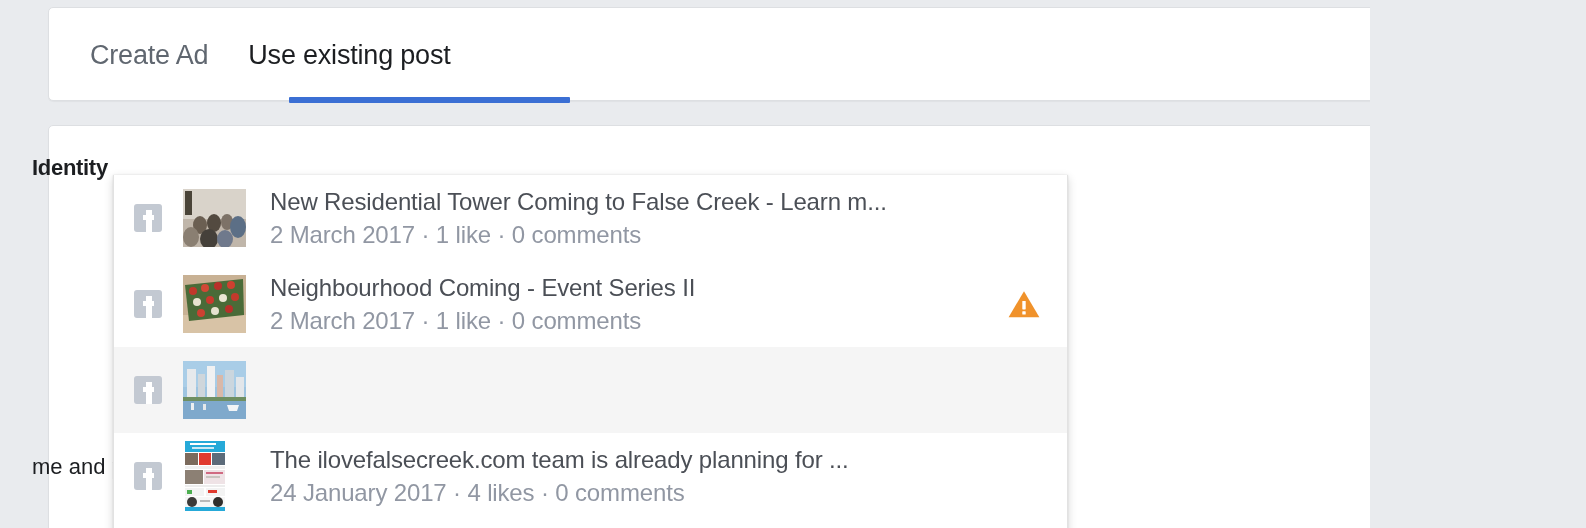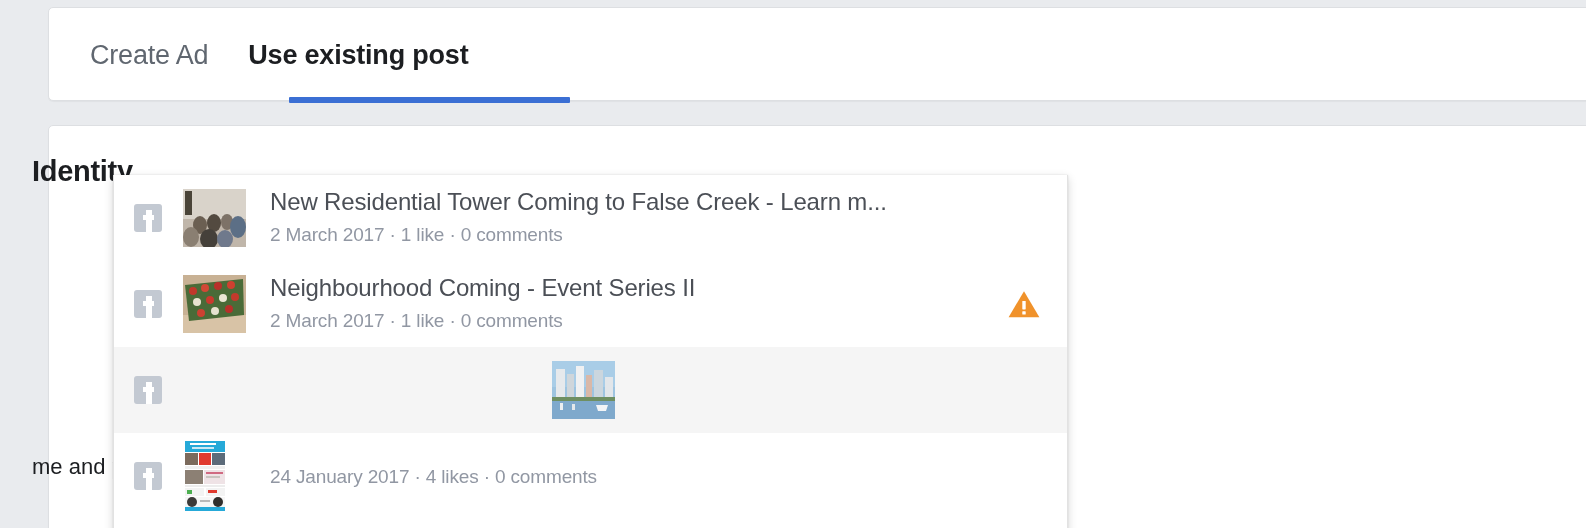--- a/index.html
+++ b/index.html
@@ -9,21 +9,21 @@
     width: 1586px;
     height: 528px;
     overflow: hidden;
     background: #e9ebee;
     font-family: "Liberation Sans", "DejaVu Sans", sans-serif;
     -webkit-font-smoothing: antialiased;
   }
 
   .page {
     position: relative;
-    width: 1586px;
+    width: 1370px;
     height: 528px;
     background: #e9ebee;
     overflow: hidden;
   }
 
   
   .tab-card {
     position: absolute;
     left: 48px;
     top: 7px;
@@ -54,21 +54,21 @@
     color: #606770;
     cursor: pointer;
     user-select: none;
     letter-spacing: -0.2px;
   }
 
   .tab.first { margin-left: 21px; }
 
   .tab.active {
     color: #1c1e21;
-    font-weight: bold;
+    font-weight: normal;
   }
 
   .tab-underline {
     position: absolute;
     left: 240px;
     top: 89px;
     width: 281px;
     height: 6px;
     background: #3b6fd4;
     border-radius: 1px;
@@ -84,21 +84,21 @@
     background: #ffffff;
     border: 1px solid #dddfe2;
     border-radius: 5px;
     box-shadow: 0 1px 1px rgba(0,0,0,0.04);
   }
 
   .identity-title {
     position: absolute;
     left: 32px;
     top: 155px;
-    font-size: 29px;
+    font-size: 22px;
     font-weight: bold;
     color: #1c1e21;
     letter-spacing: -0.3px;
     white-space: nowrap;
   }
 
   .identity-desc {
     position: absolute;
     left: 32px;
     top: 450px;
@@ -124,21 +124,20 @@
   }
 
   .post-row {
     position: relative;
     display: flex;
     align-items: center;
     height: 86px;
     padding: 0 0 0 20px;
     background: #ffffff;
     cursor: pointer;
-    justify-content: space-between;
   }
 
   .post-row.hovered { background: #f5f5f5; }
 
   .post-row + .post-row::before {
     content: "";
     position: absolute;
     left: 0; right: 0; top: 0;
     height: 1px;
     background: transparent;
@@ -192,21 +191,21 @@
   .post-title {
     font-size: 24px;
     color: #4b4f56;
     line-height: 33px;
     white-space: nowrap;
     overflow: hidden;
     letter-spacing: -0.15px;
   }
 
   .post-meta {
-    font-size: 19px;
+    font-size: 24px;
     color: #9197a3;
     line-height: 32px;
     white-space: nowrap;
     letter-spacing: -0.15px;
     margin-top: 1px;
   }
 
   .warn-icon {
     flex: 0 0 auto;
     width: 34px;
@@ -332,19 +331,20 @@
     <rect x="23" y="49" width="19" height="8" fill="#f3f3f3"></rect>
     <rect x="25" y="51" width="9" height="3" fill="#e03a2f"></rect>
     <rect x="2" y="58" width="40" height="14" fill="#f6f6f6"></rect>
     <rect x="2" y="68" width="40" height="4" fill="#26a9d8"></rect>
     <circle cx="9" cy="63" r="5" fill="#3b3a38"></circle>
     <circle cx="35" cy="63" r="5" fill="#2f2e2c"></circle>
     <rect x="17" y="61" width="10" height="2" fill="#b9b9b9"></rect>
   </svg>
 </span>
         <span class="post-text">
+          <div class="post-title">The ilovefalsecreek.com team is already planning for ...</div>
           <div class="post-meta">24 January 2017 · 4 likes · 0 comments</div>
         </span>
         <span class="warn-slot"></span>
       </div>
     </div>
 
 </div>
 
 </body></html>

